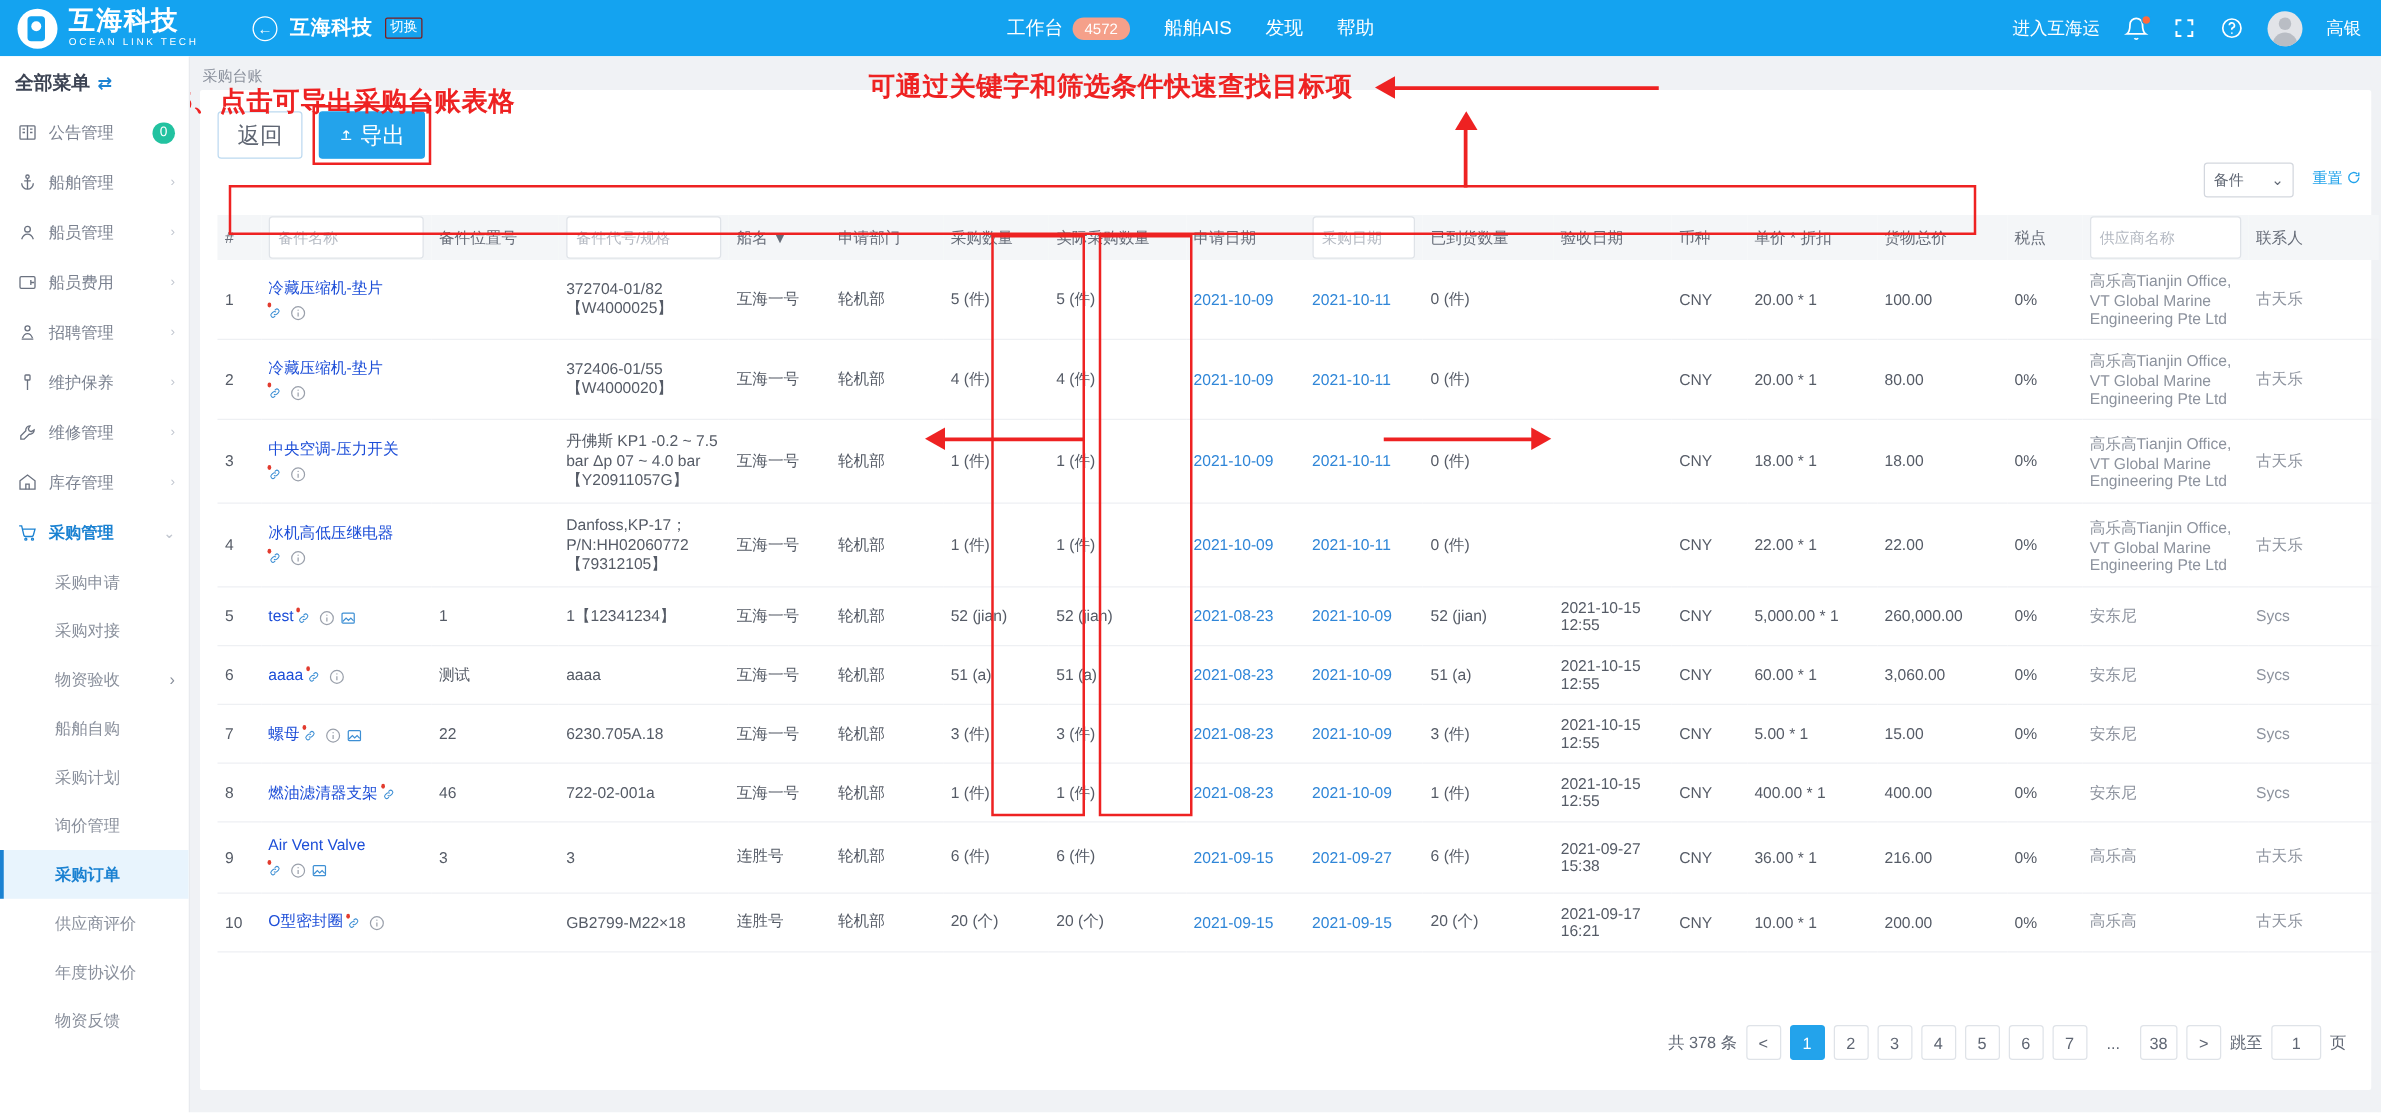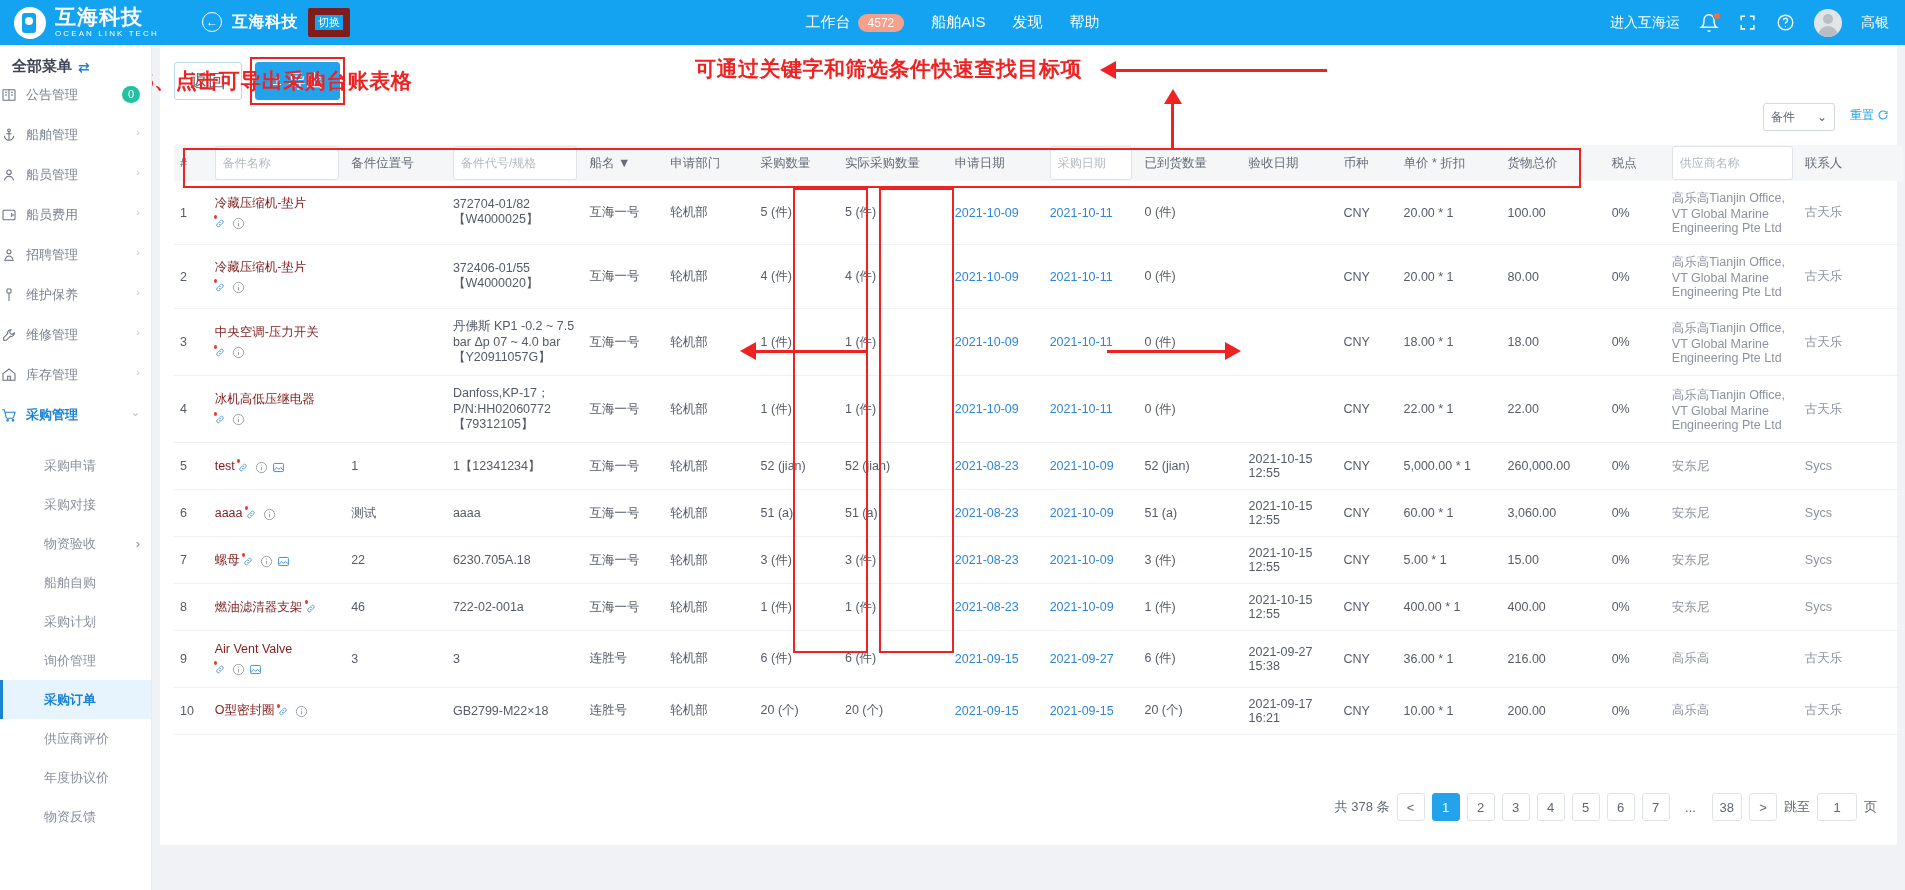--- a/index.html
+++ b/index.html
@@ -34,21 +34,21 @@
   .logo-en { font-size: 8px; letter-spacing: 2.1px; margin-top: 2px; }
 
   .back-group { display: flex; align-items: center; gap: 10px; margin-left: 12px; }
   .circle-back {
     width: 20px; height: 20px; border: 1.5px solid #fff; border-radius: 50%;
     display: flex; align-items: center; justify-content: center;
     font-size: 12px; line-height: 1; cursor: pointer;
   }
   .brand-2 { font-size: 16px; font-weight: bold; letter-spacing: .5px; }
   .switch-tag {
-    font-size: 11px; border: 7px solid #7f1d1d; border-radius: 2px;
+    font-size: 11px; border: 1px solid #7f1d1d; border-radius: 2px;
     padding: 1px 3px; cursor: pointer; line-height: 1.15;
   }
 
   .nav-center {
     position: absolute; left: 50%; transform: translateX(-50%);
     display: flex; align-items: center; gap: 27px; white-space: nowrap;
   }
   .nav-item { font-size: 15px; cursor: pointer; display: flex; align-items: center; gap: 7px; }
   .badge-pill {
     background: #f5a08a; color: #fff; font-size: 12px;
@@ -85,22 +85,22 @@
     position: absolute; top: 45px; left: 0; width: 152px; height: 845px;
     background: #fff; border-right: 1px solid #e8eaee; overflow: hidden;
   }
   .menu-title {
     display: flex; align-items: center; gap: 6px;
     padding: 12px 0 10px 12px; font-size: 15px; font-weight: bold; color: #3c4353;
   }
   .menu-title .swap { color: #1b82d2; font-size: 14px; }
   .menu-list { display: flex; flex-direction: column; }
   .menu-item {
-    position: relative; display: flex; align-items: flex-start;
-    height: 40px; cursor: pointer; color: #7b8290; font-size: 13px;
+    position: relative; display: flex; align-items: center;
+    height: 40px; padding-left: 13px; cursor: pointer; color: #7b8290; font-size: 13px;
   }
   .menu-item .mi-icon {
     width: 17px; height: 17px; margin-right: 9px; flex: 0 0 auto;
     display: flex; align-items: center; justify-content: center; color: #6b7280;
   }
   .menu-item .mi-label { flex: 1; white-space: nowrap; }
   .menu-item .chev { color: #c3c8d1; font-size: 11px; margin-right: 11px; }
   .menu-item.active { color: #1b82d2; font-weight: bold; }
   .menu-item.active .mi-icon { color: #1b82d2; }
   .count-badge {
@@ -167,21 +167,21 @@
   .srch-box {
     border: 1px solid #dfe3e8; border-radius: 3px; background: #fff;
     height: 25px; display: flex; align-items: center; padding: 16px 7px;
     color: #b4b9c2; font-size: 12px; overflow: hidden;
   }
   tbody td {
     border-bottom: 1px solid #eef0f3; font-size: 12.5px; color: #555b66;
     padding: 9px 6px; vertical-align: middle; word-break: break-word;
   }
   .idx { color: #555b66; }
-  .cellname { color: #7f1d1d; line-height: 1.5; }
+  .cellname { color: #1d4ed8; line-height: 1.5; }
   .icon-row { display: flex; align-items: center; gap: 4px; margin-top: 2px; }
   .mini {
     width: 13px; height: 13px; display: inline-flex;
     align-items: center; justify-content: center; flex: 0 0 auto;
   }
   .date-link { color: #2f86d8; }
   .grey-txt { color: #8d939e; }
 
   
   .anno {
@@ -401,20 +401,21 @@
     <div class="submenu-item">
       <span>年度协议价</span>
     </div>
     <div class="submenu-item">
       <span>物资反馈</span>
     </div>
   </div>
 </div>
 
 <div class="main">
+  <div class="crumb">采购台账</div>
 
   <div class="panel">
     <div class="toolbar">
       <button class="btn">返回</button>
       <span class="export-wrap">
         <button class="btn btn-primary">
           <span>
             <svg width="12" height="12" viewBox="0 0 24 24" fill="none" stroke="#fff" stroke-width="2.2">
               <path d="M12 17V5M12 5l-4.5 4.5M12 5l4.5 4.5M4 19h16"></path>
             </svg>

